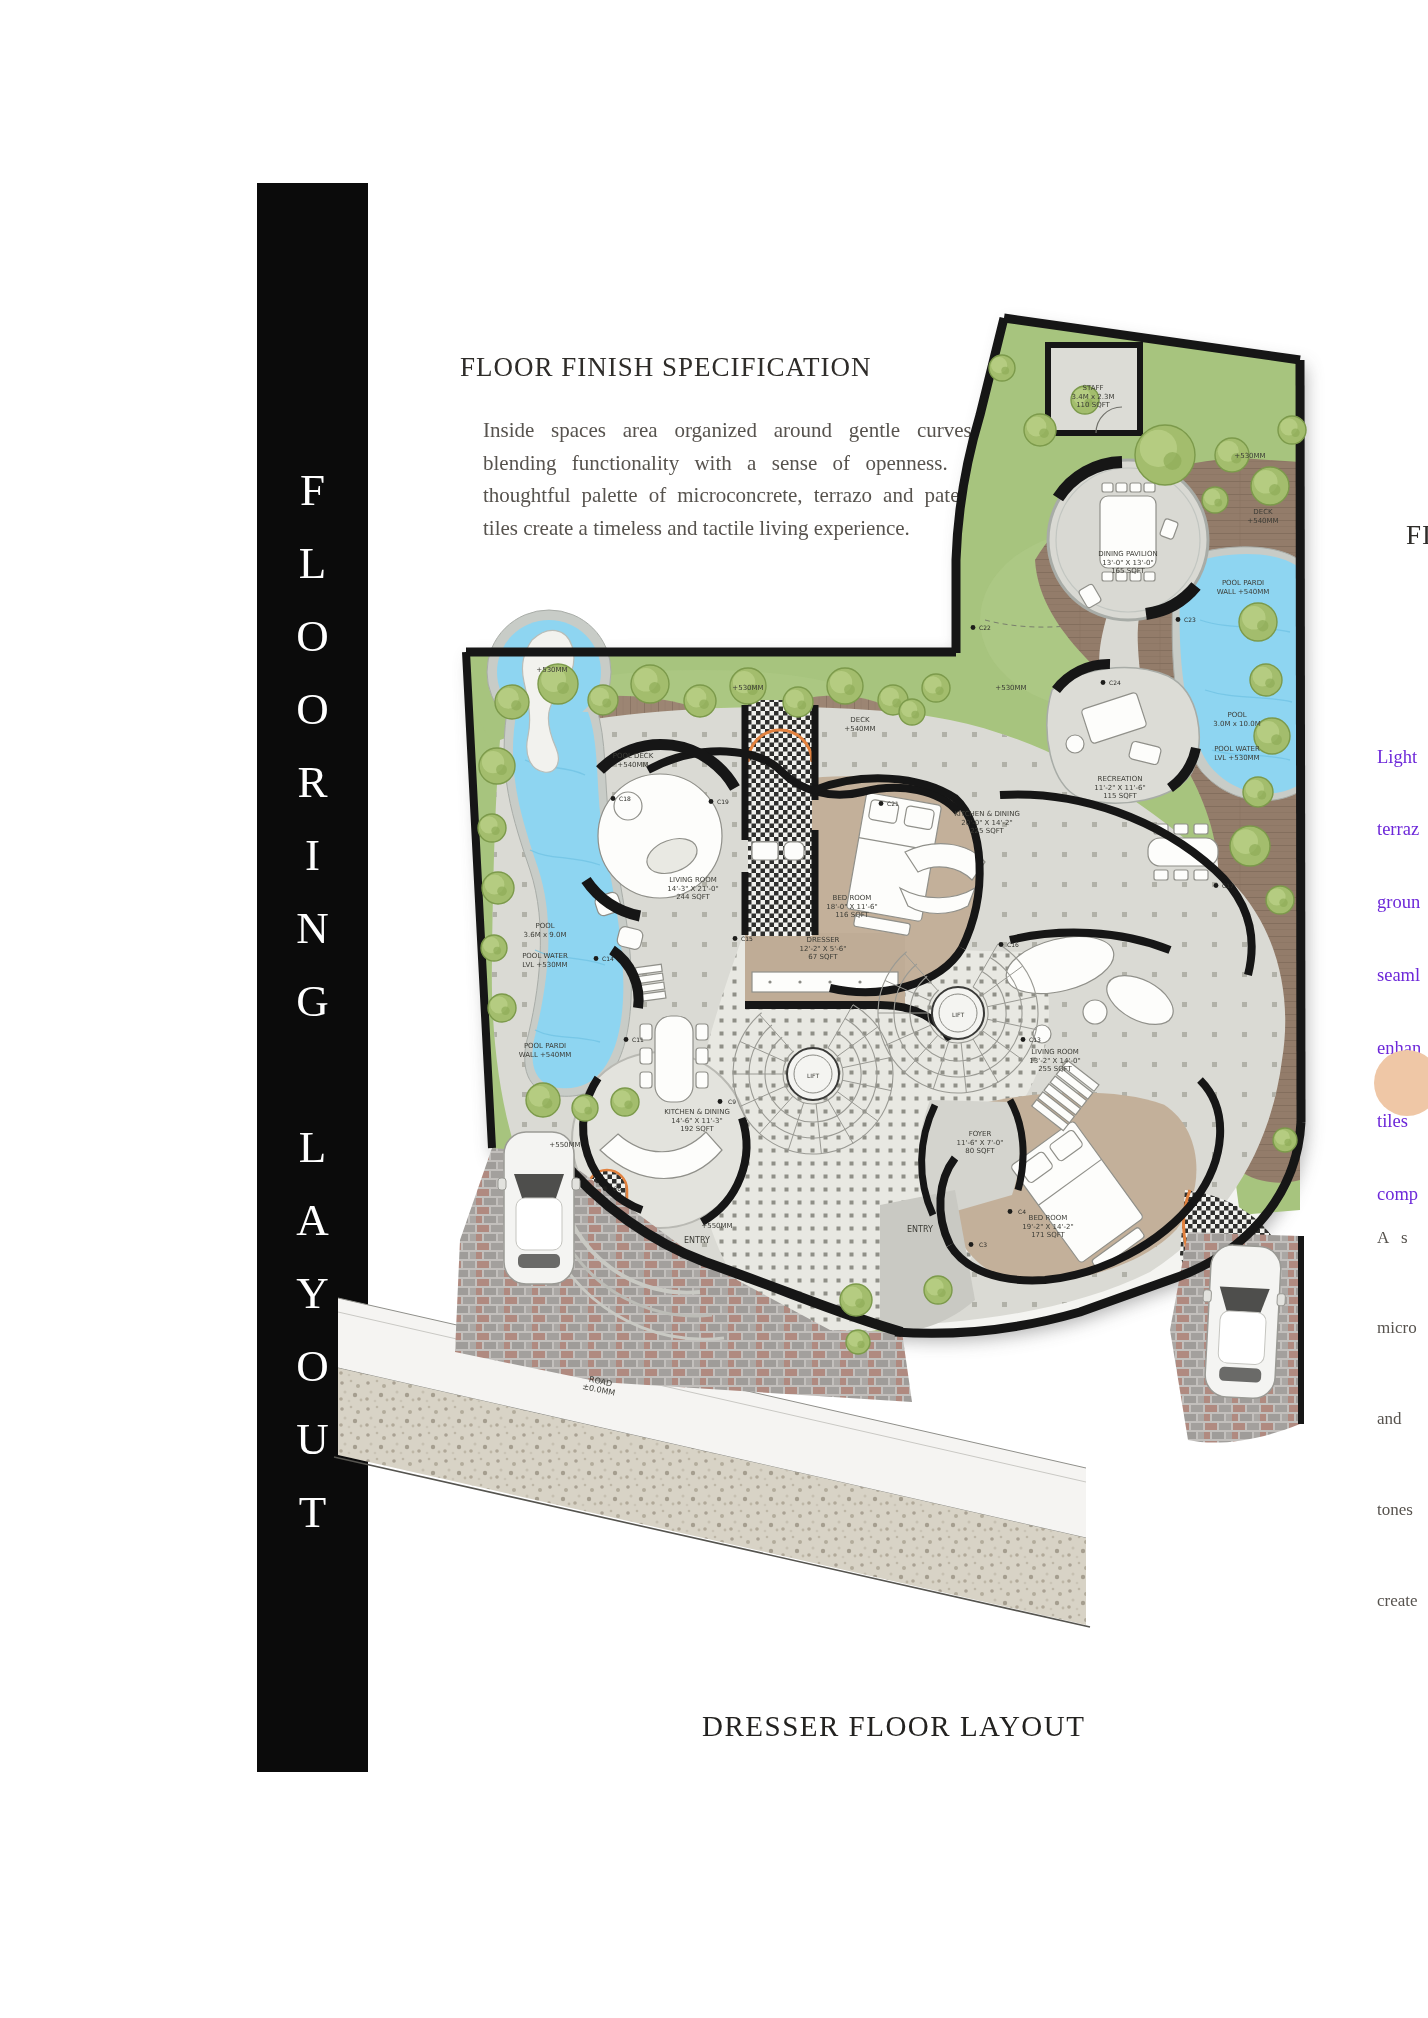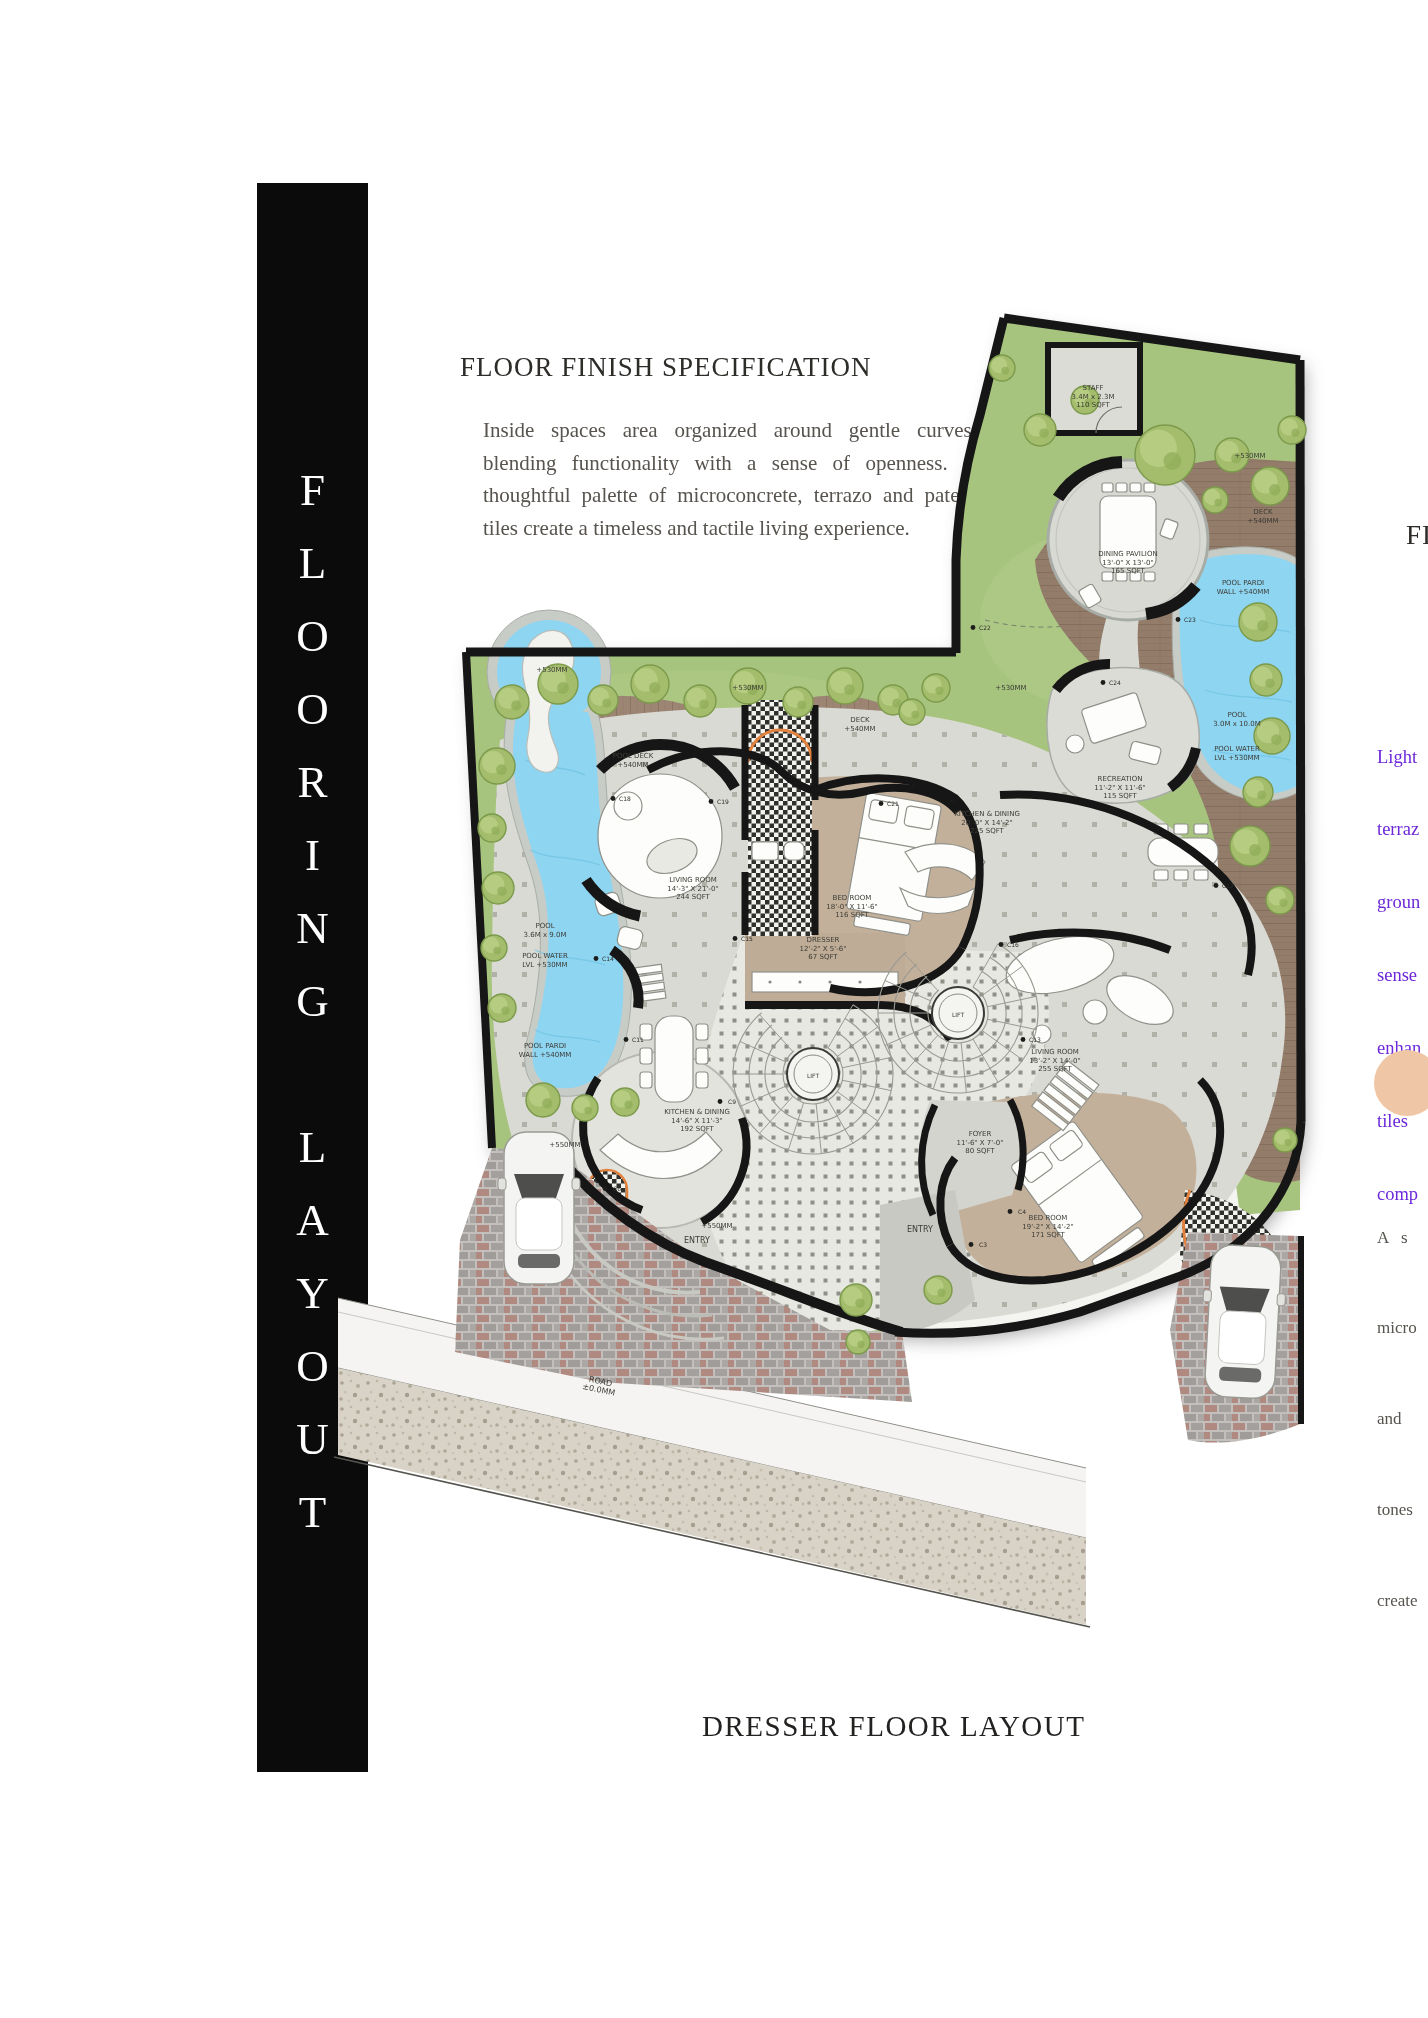--- a/index.html
+++ b/index.html
@@ -45,21 +45,21 @@
   </div>
 
   <div class="spec-heading">FLOOR FINISH SPECIFICATION</div>
   <div class="spec-para">Inside spaces area organized around gentle curves, blending functionality with a sense of openness. A thoughtful palette of microconcrete, terrazo and patern tiles create a timeless and tactile living experience.</div>
 
   <div class="rc-heading">FI</div>
   <div class="rc-p1">
     <div>Light</div>
     <div>terraz</div>
     <div>groun</div>
-    <div>sense</div>
+    <div>seaml</div>
     <div>enhan</div>
     <div>tiles</div>
     <div>comp</div>
   </div>
   <div class="peach-dot"></div>
   <div class="rc-p2">
     <div>A   s</div>
     <div>micro</div>
     <div>and</div>
     <div>tones</div>

